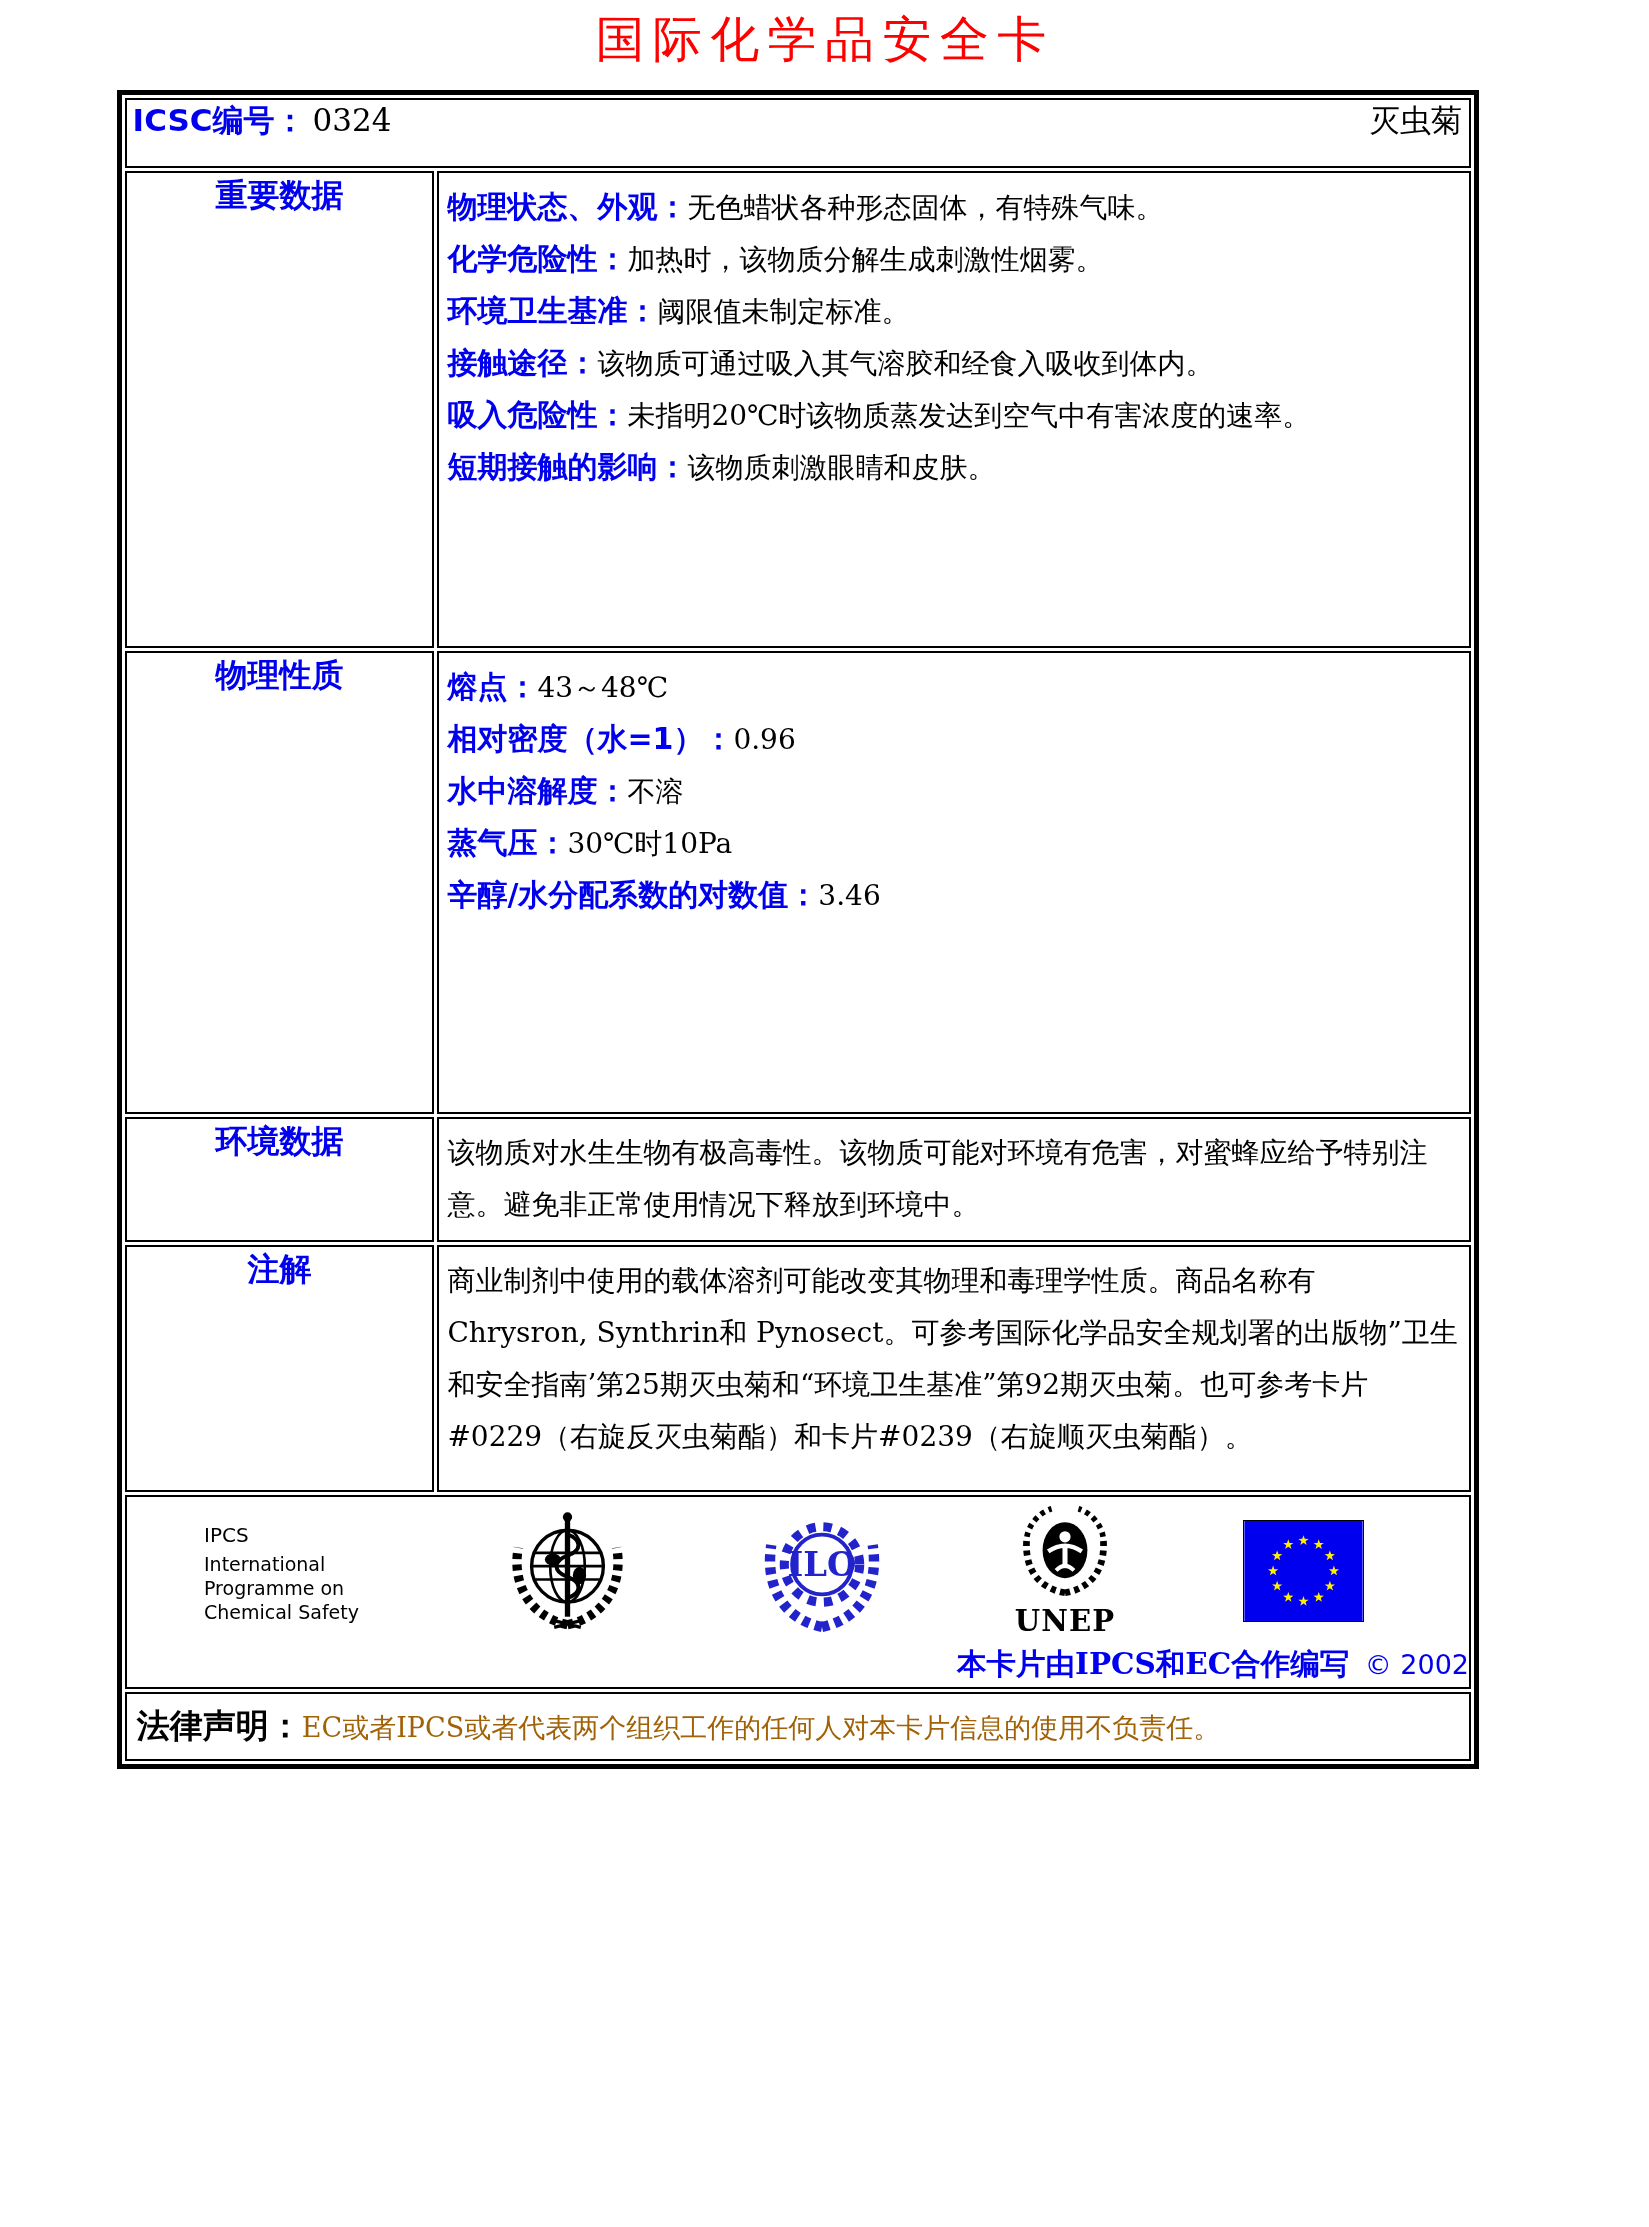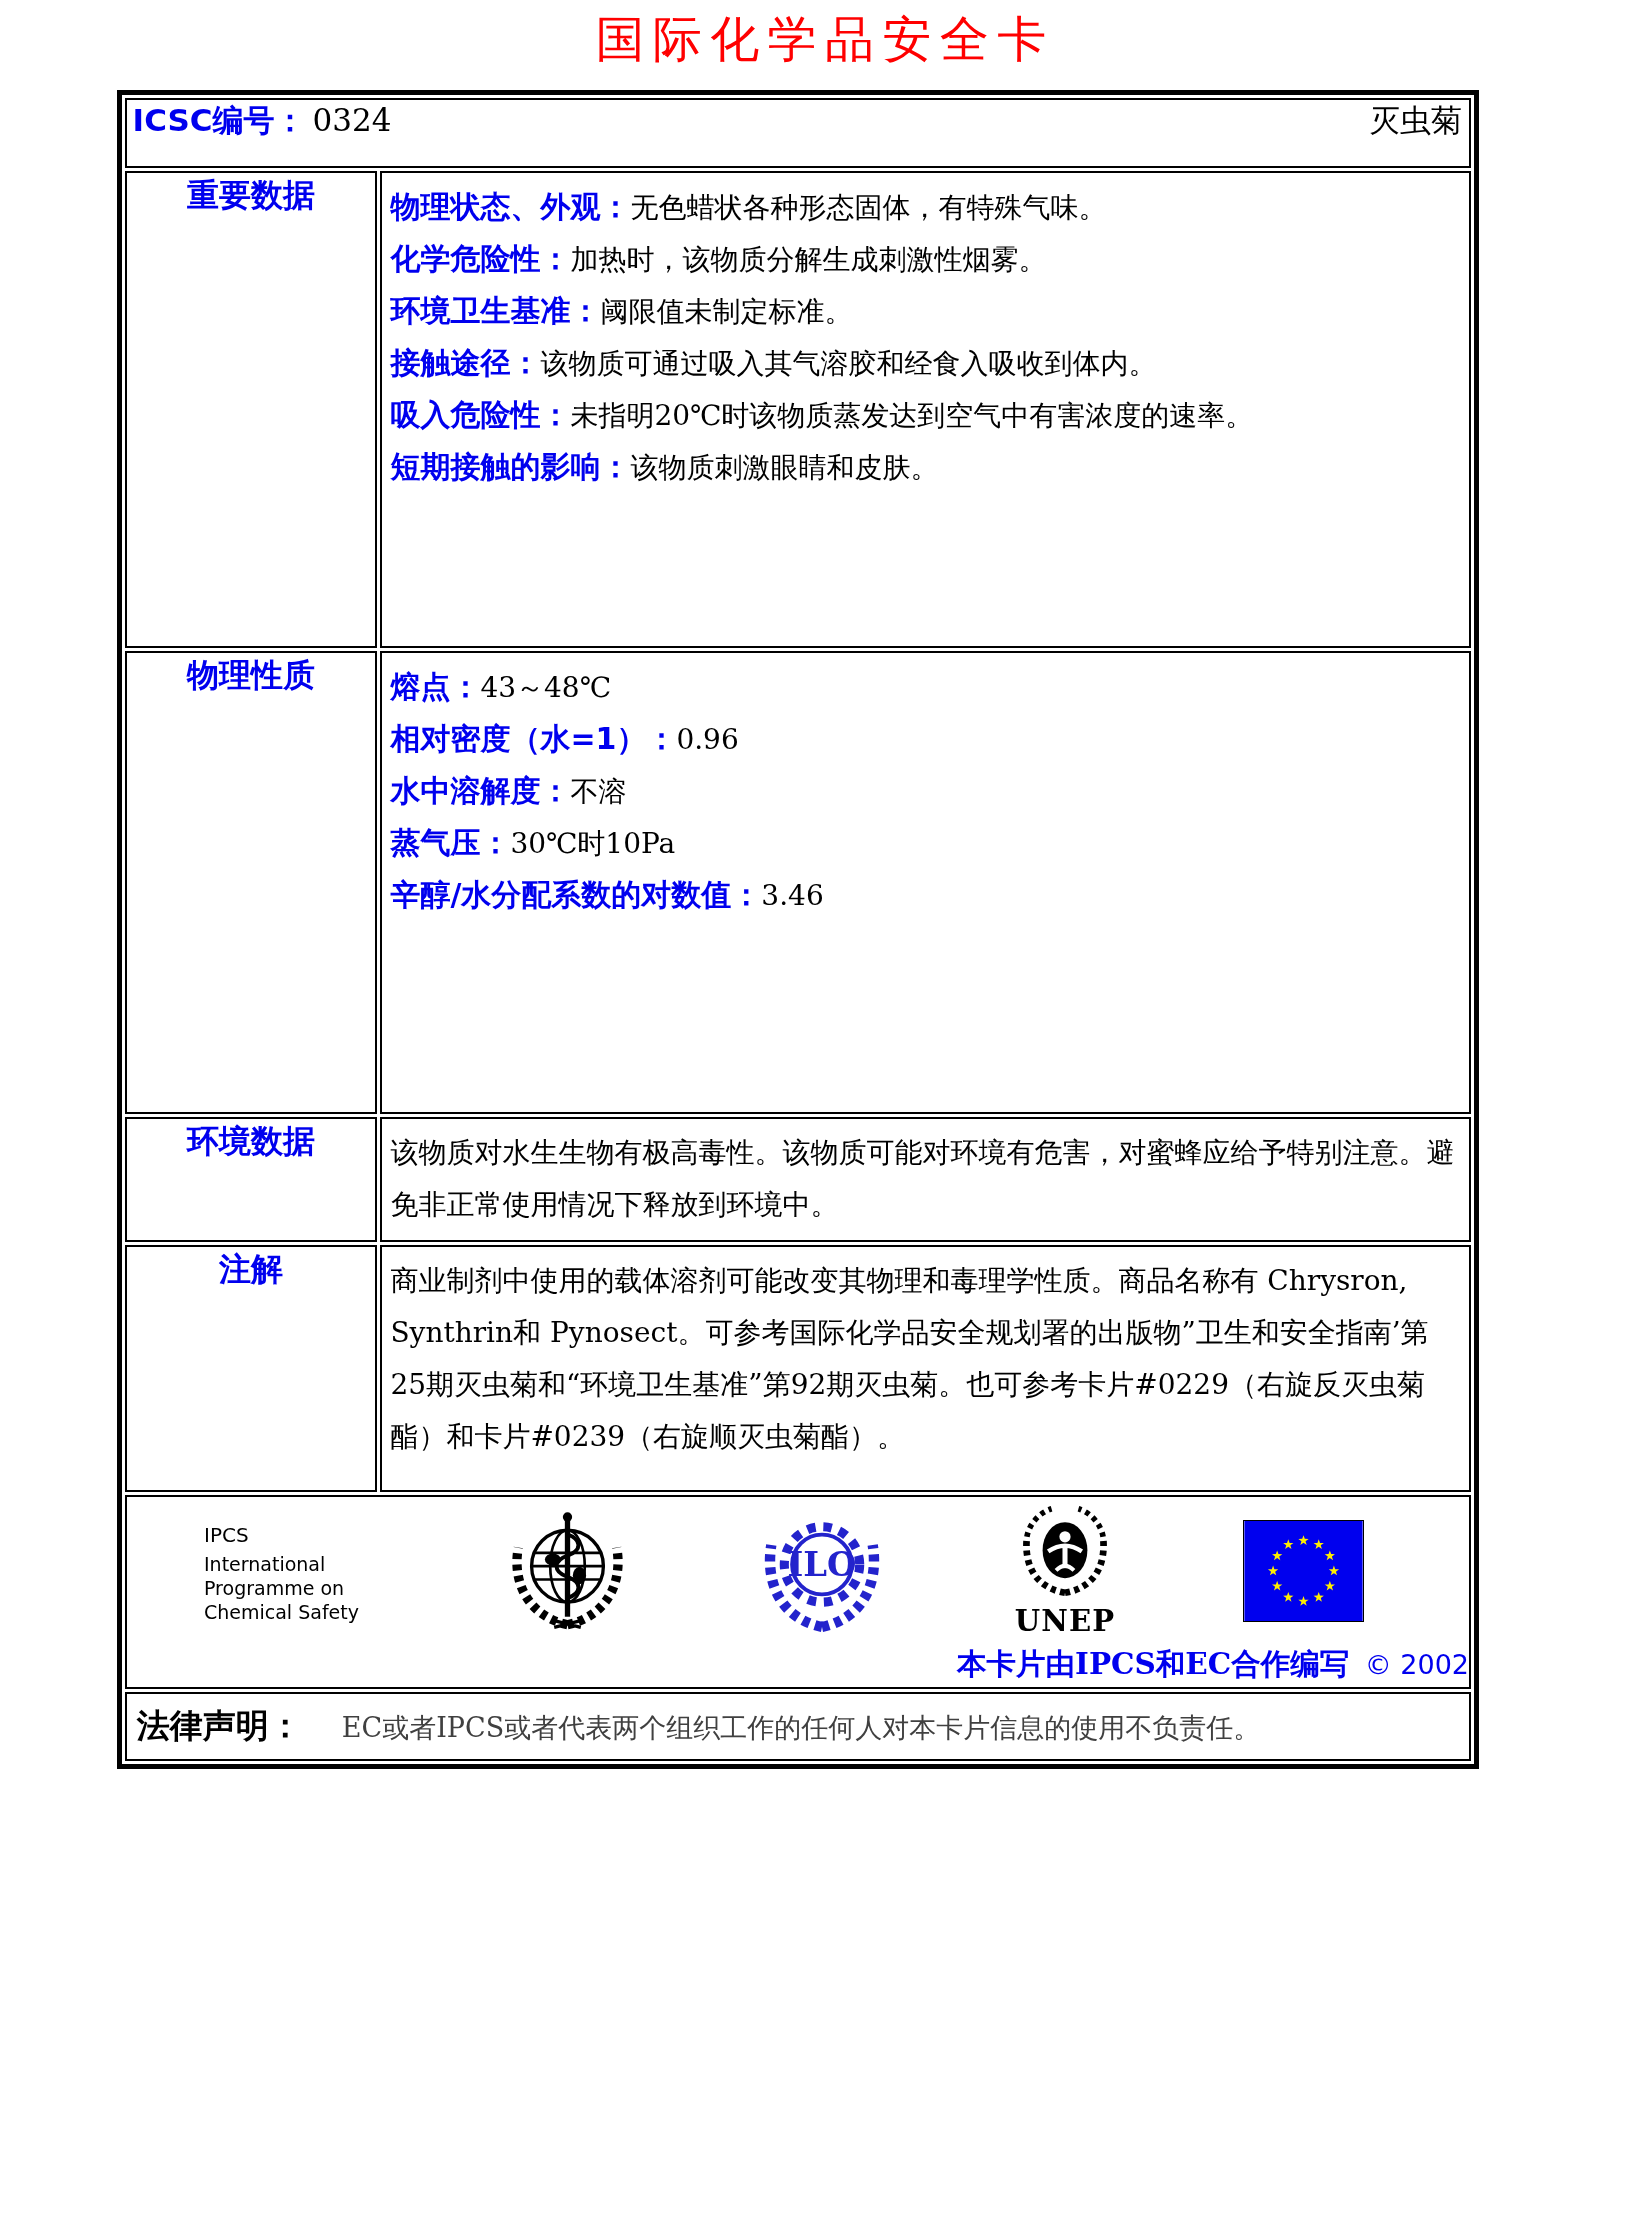--- a/index.html
+++ b/index.html
@@ -32,21 +32,21 @@
     width: 100%;
     border-collapse: separate;
     border-spacing: 3.5px;
   }
   table.icsc td {
     border: 2.1px solid #000;
     vertical-align: top;
     background: #fff;
   }
   td.label-cell {
-    width: 252px;
+    width: 309px;
     text-align: center;
     vertical-align: middle;
     color: #0000ee;
     font-weight: bold;
     font-family: "DejaVu Sans", sans-serif;
     font-size: 32px;
   }
   td.content-cell {
     padding: 8.4px 11.2px 8.4px 8.4px;
     font-size: 28px;
@@ -100,21 +100,21 @@
   }
   .credit-main { font-weight: bold; font-family: "DejaVu Serif", serif; }
   .credit-copy { font-weight: normal; margin-left: 15.4px; font-family: "DejaVu Sans", sans-serif; font-size: 27px; }
   .legal-cell { padding: 0 9.8px; font-size: 27px; }
   .legal-label {
     font-weight: bold;
     font-family: "DejaVu Sans", sans-serif;
     color: #000;
     font-size: 33px;
   }
-  .legal-text { color: #404040; margin-left: 40px; }
+  .legal-text { color: #a16207; }
   .eu-flag { border: 1.4px solid #000; display: block; }
   svg { display: block; }
 </style>
 </head>
 <body>
 
 <div class="page-title">国际化学品安全卡</div>
 
 <div class="card">
   <table class="icsc">

